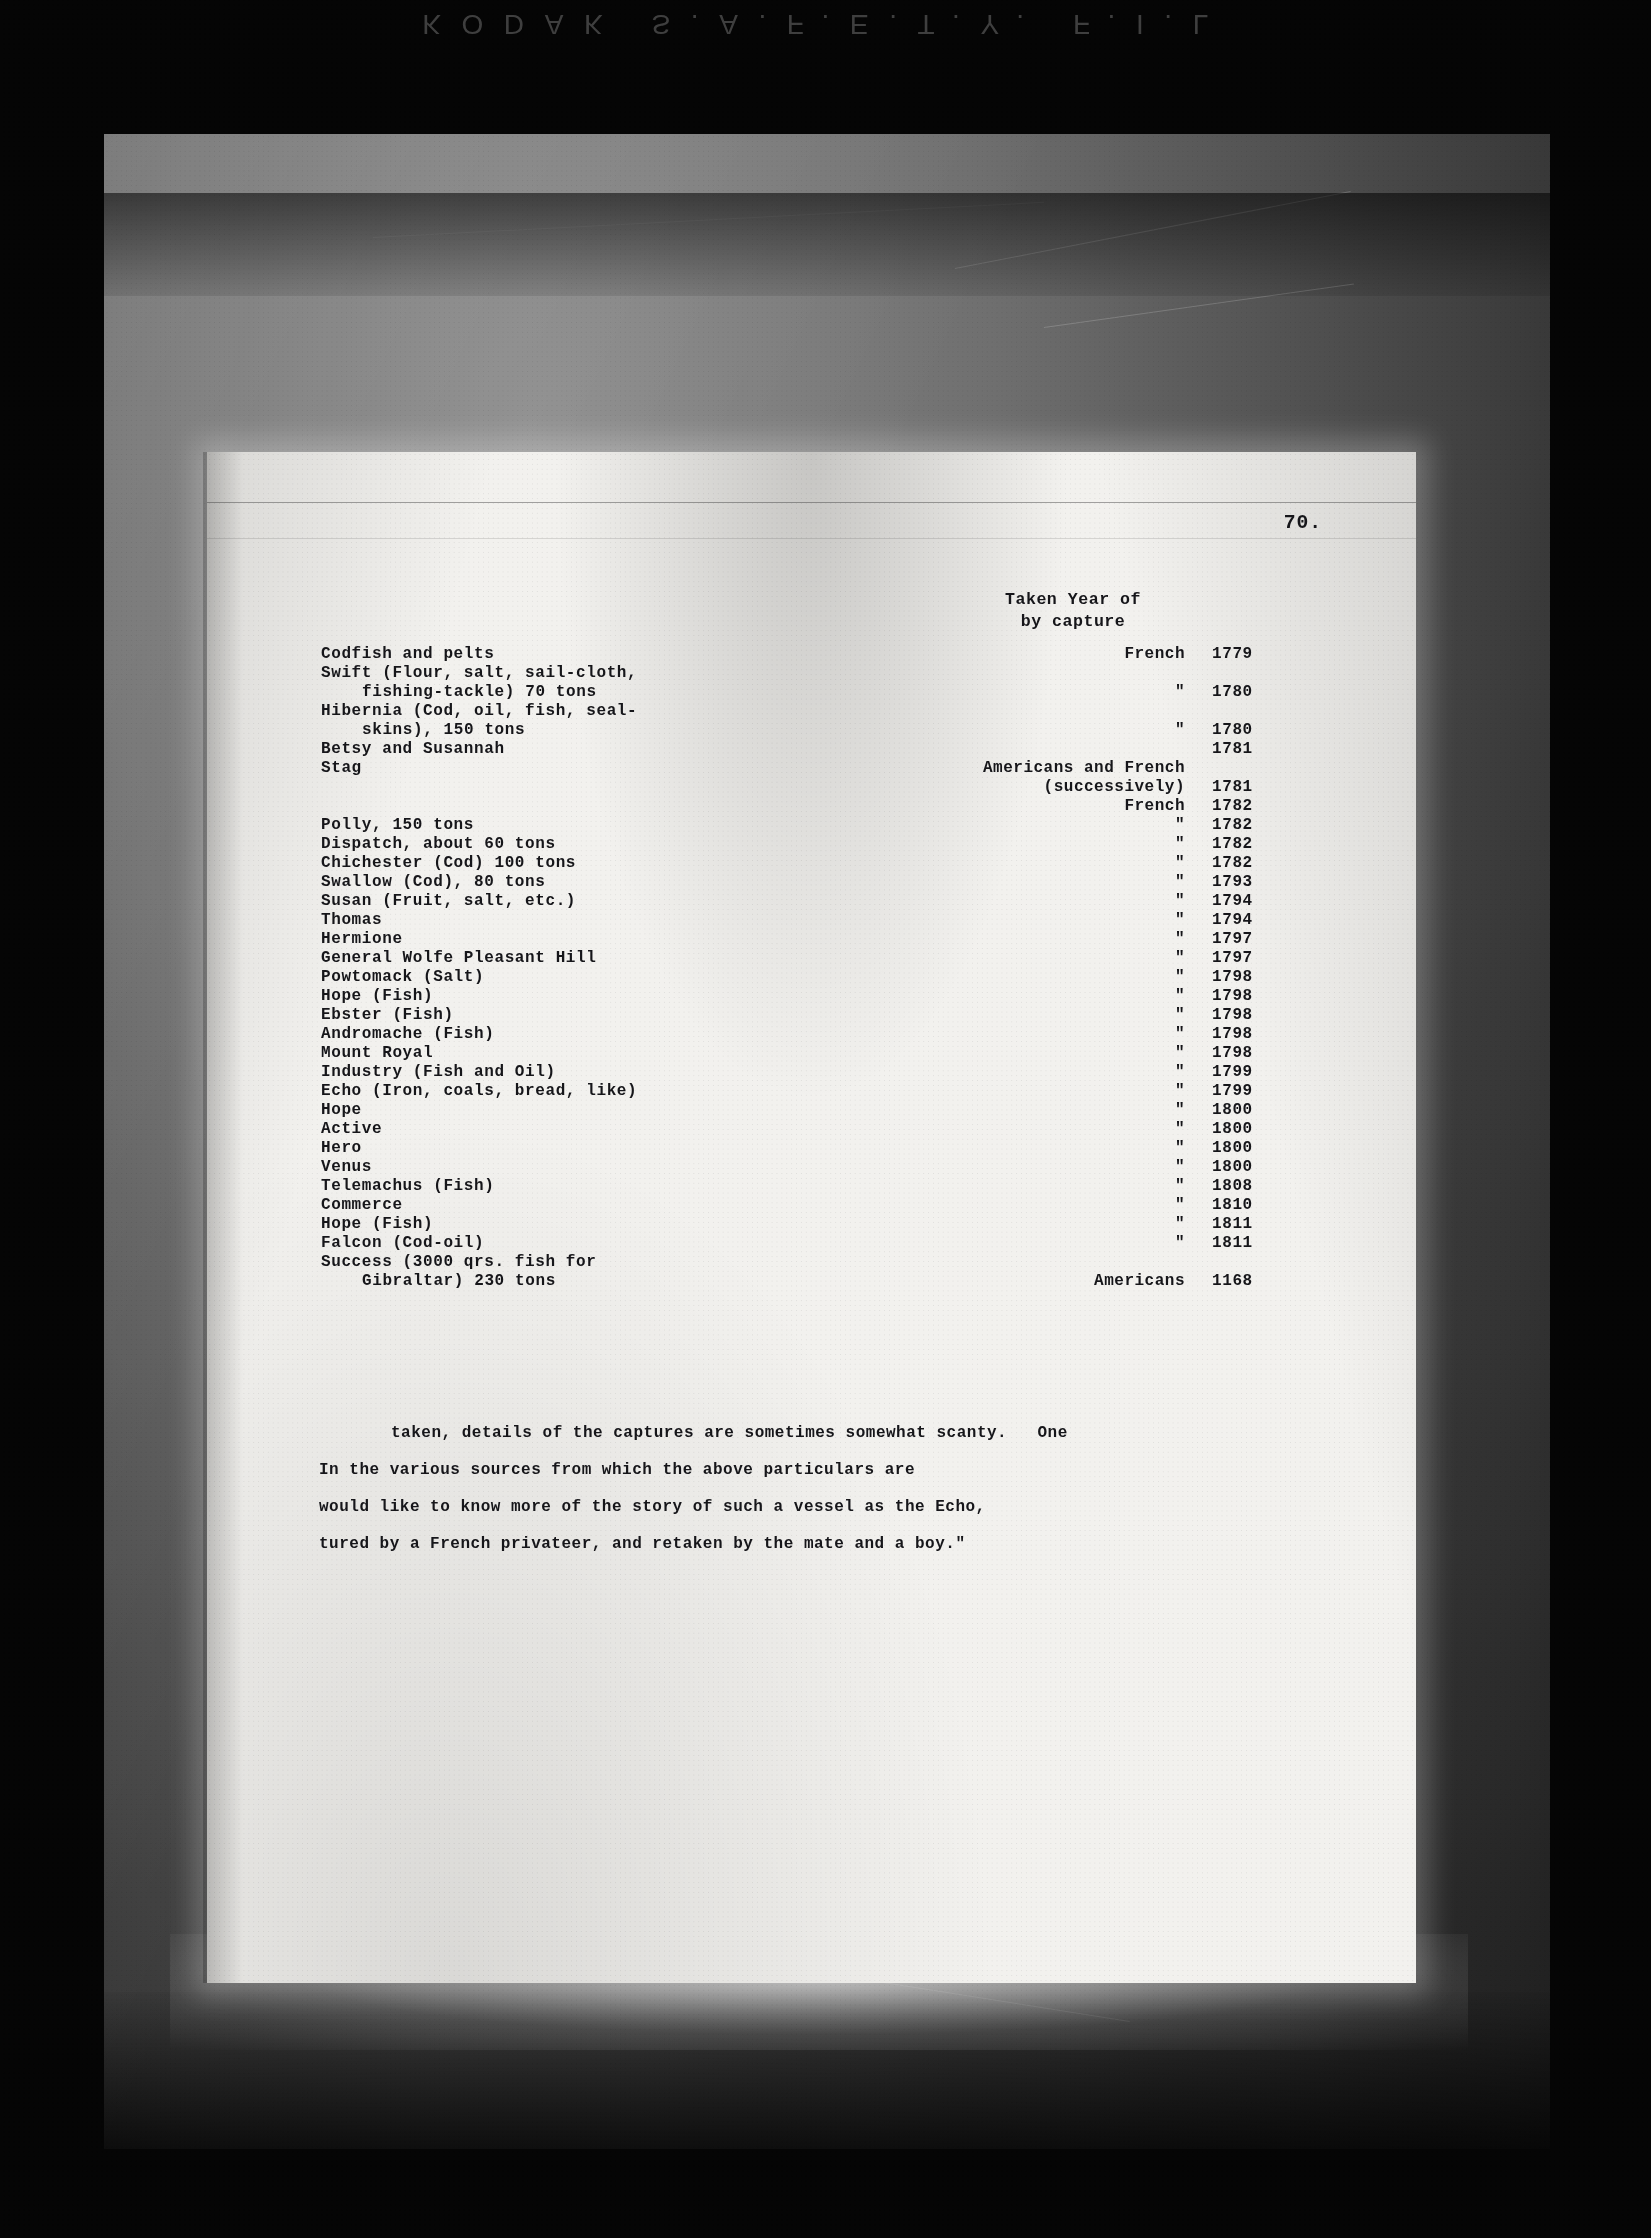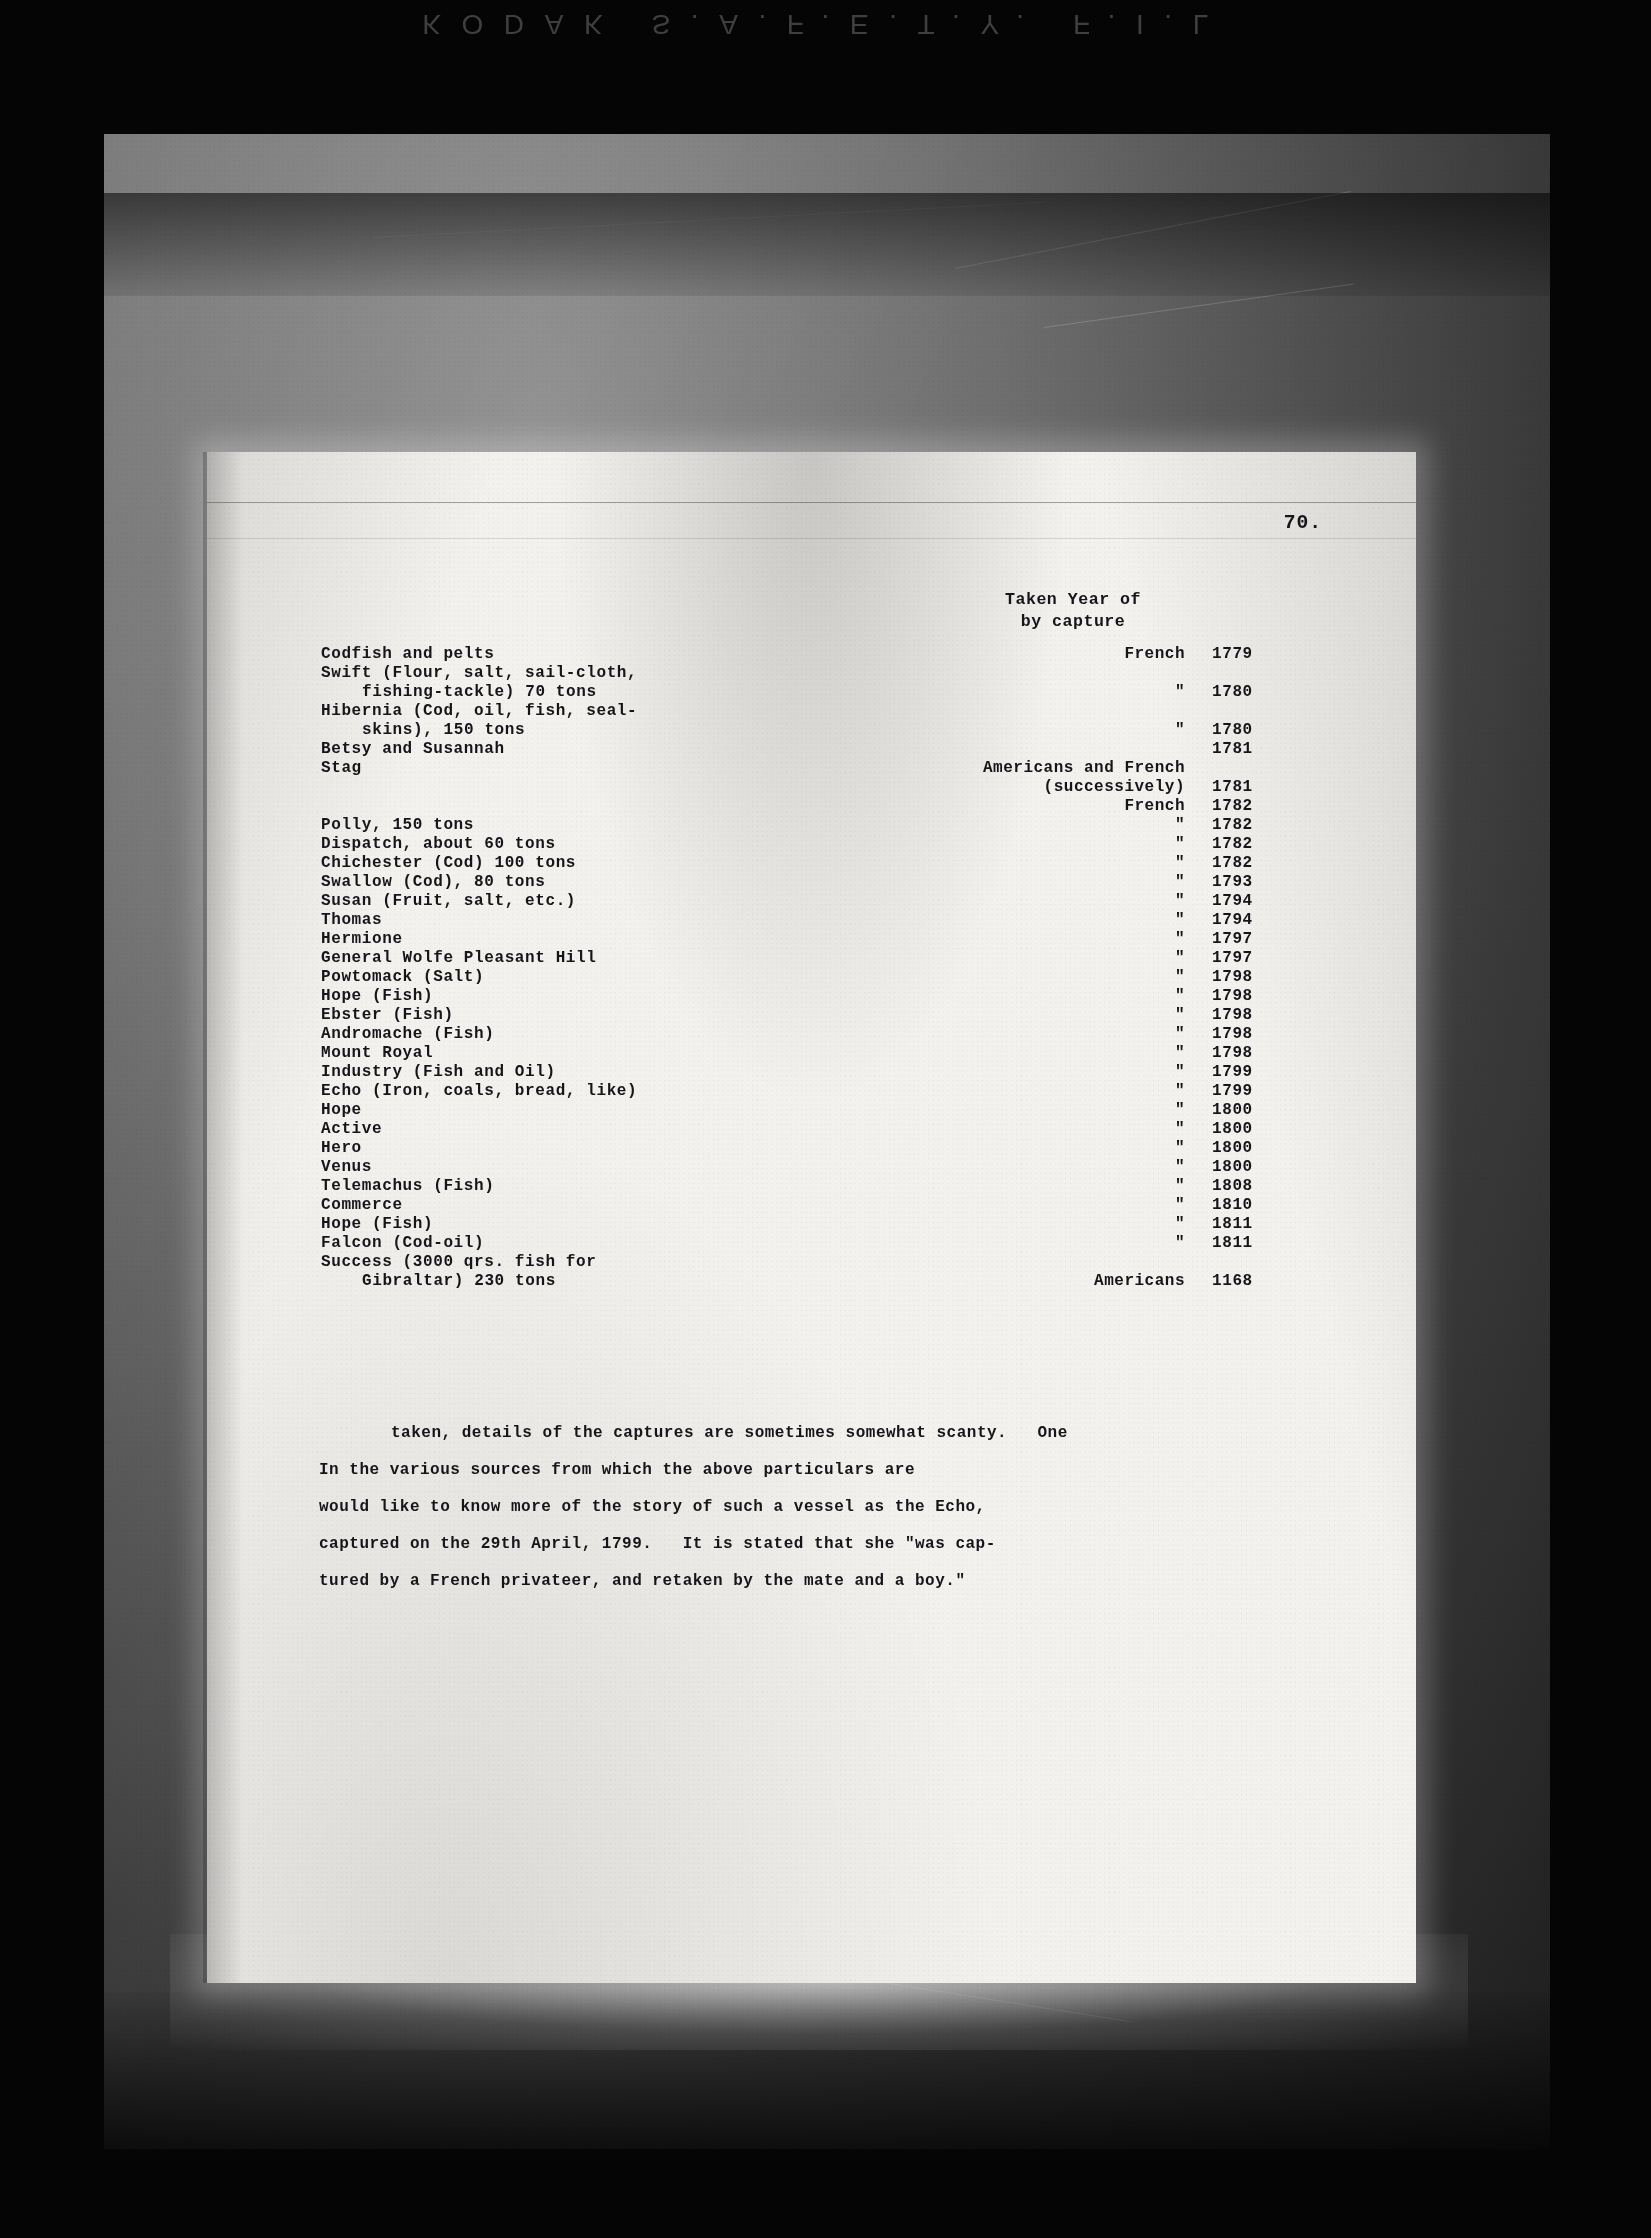--- a/index.html
+++ b/index.html
@@ -432,21 +432,20 @@
             <span class="nm indent">Gibraltar) 230 tons</span>
             <span class="taken">Americans</span>
             <span class="yr">1168</span>
           </div>
         </div>
 
       <div class="paragraph" id="paragraph">
           <span class="ln">taken, details of the captures are sometimes somewhat scanty.   One</span>
           <span class="ln">In the various sources from which the above particulars are</span>
           <span class="ln">would like to know more of the story of such a vessel as the Echo,</span>
-          <span class="ln">captured on the 29th April, 1799.   It is stated that she "was cap-</span>
           <span class="ln">tured by a French privateer, and retaken by the mate and a boy."</span>
         </div>
 
     </div>
   </div>
 
   <div class="grain"></div>
 </div>
 
 

